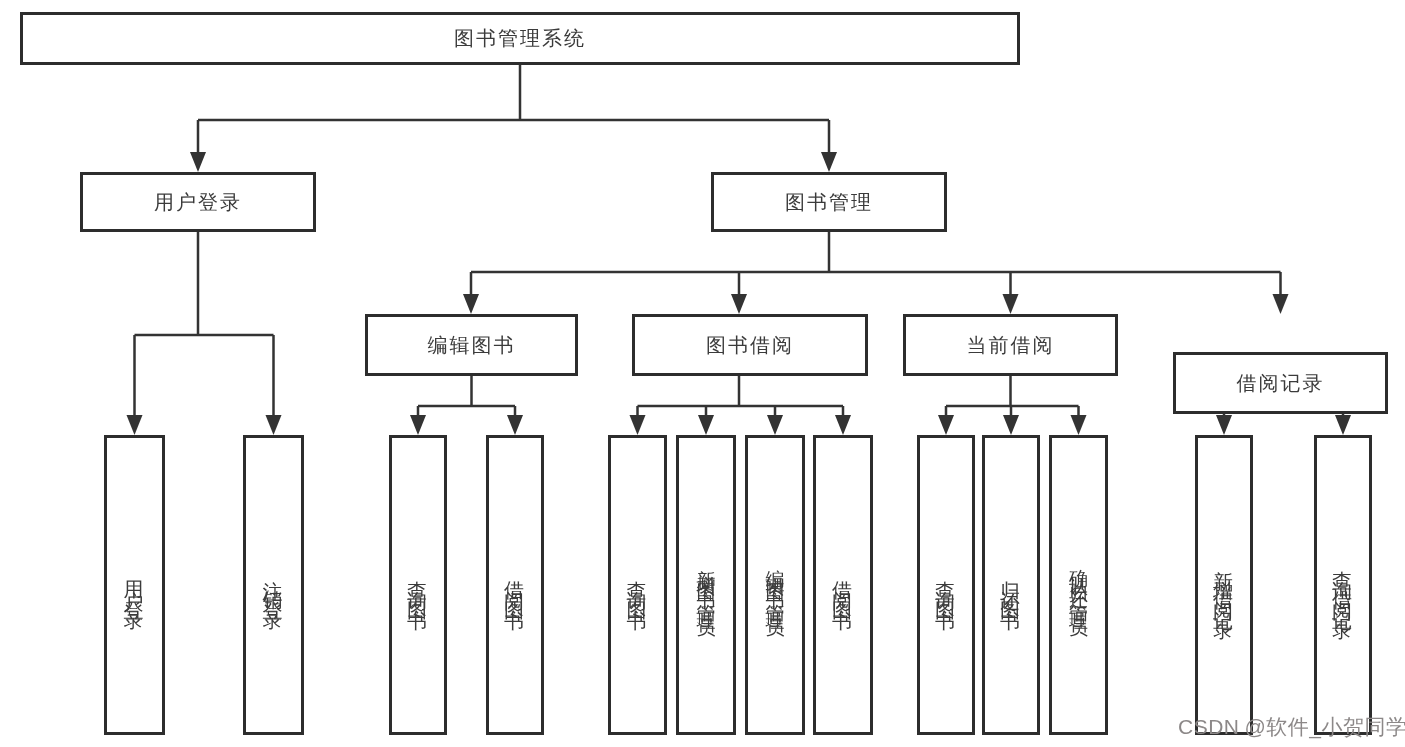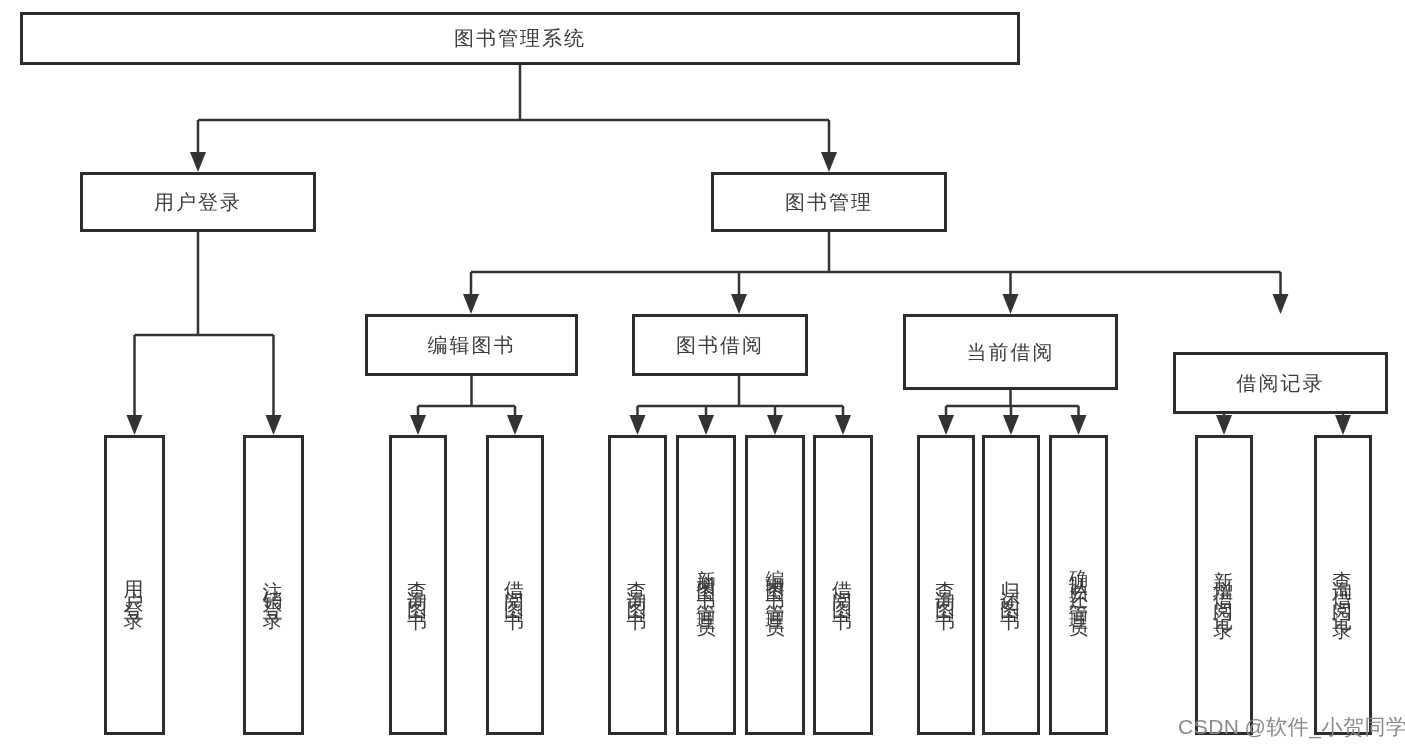--- a/index.html
+++ b/index.html
@@ -105,24 +105,24 @@
   <div class="box" style="left:80px;top:172px;width:236px;height:60px;">
     <span class="h-label">用户登录</span>
   </div>
   <div class="box" style="left:711px;top:172px;width:236px;height:60px;">
     <span class="h-label">图书管理</span>
   </div>
 
   <div class="box" style="left:365px;top:314px;width:213px;height:62px;">
     <span class="h-label">编辑图书</span>
   </div>
-  <div class="box" style="left:632px;top:314px;width:176px;height:62px;">
+  <div class="box" style="left:632px;top:314px;width:236px;height:62px;">
     <span class="h-label">图书借阅</span>
   </div>
-  <div class="box" style="left:903px;top:314px;width:215px;height:76px;">
+  <div class="box" style="left:903px;top:314px;width:215px;height:62px;">
     <span class="h-label">当前借阅</span>
   </div>
   <div class="box" style="left:1173px;top:314px;width:215px;height:62px;margin-top:38px;">
     <span class="h-label">借阅记录</span>
   </div>
 
   <div class="box" style="left:104px;top:435px;width:61px;height:300px;">
     <span class="v-label">用户登录</span>
   </div>
   <div class="box" style="left:243px;top:435px;width:61px;height:300px;">

